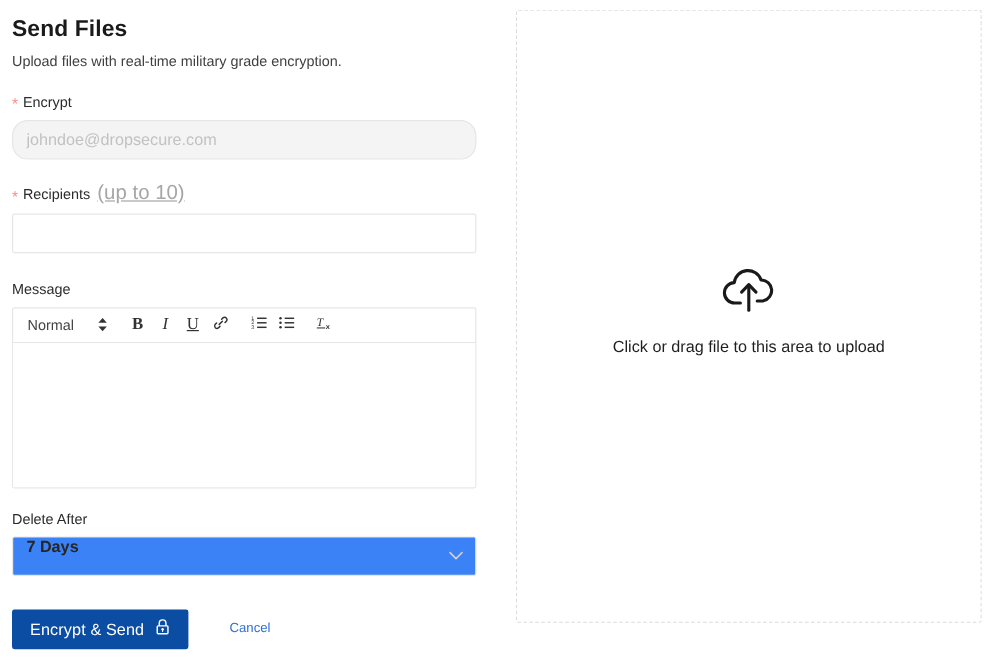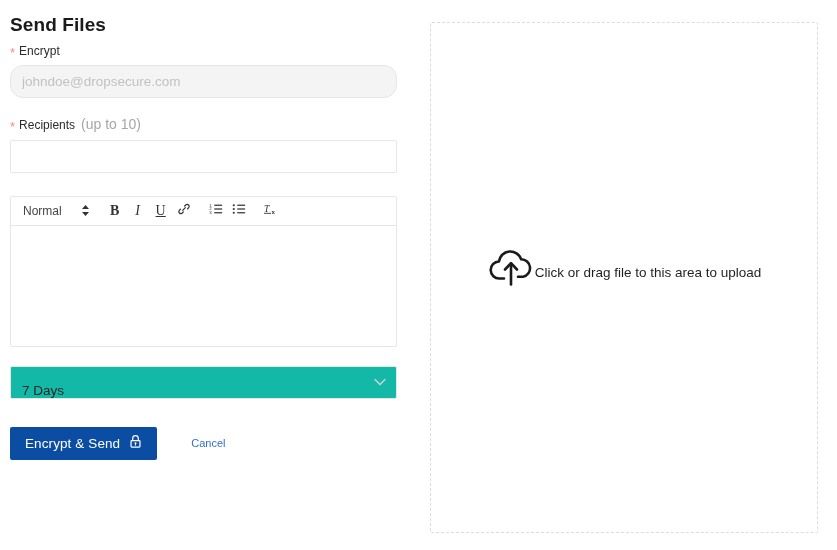--- a/index.html
+++ b/index.html
@@ -53,22 +53,23 @@
   .req-star {
     color: #ff8984;
     font-size: 13px;
     margin-right: 4px;
     line-height: 1;
     position: relative;
     top: 2px;
   }
   .label-hint {
     color: #a6a6a6;
-    font-size: 14px;
+    font-size: 17px;
     margin-left: 6px;
+    text-decoration: underline;
   }
 
   .text-input {
     width: 387px;
     height: 33px;
     border: 1px solid #e6e6e6;
     border-radius: 2px;
     background: #ffffff;
     font-size: 13.5px;
     font-family: "Liberation Sans", sans-serif;
@@ -145,27 +146,28 @@
   
   .select-wrap {
     position: relative;
     width: 387px;
   }
   .select-box {
     width: 387px;
     height: 33px;
     border: 1px solid #e6e6e6;
     border-radius: 2px;
-    background: #14b8a6;
+    background: #3b82f6;
     font-size: 13.5px;
     color: #262626;
     display: flex;
-    align-items: flex-end;
+    align-items: flex-start;
     padding: 0 11px;
     cursor: pointer;
+    font-weight: bold;
   }
   .select-caret {
     position: absolute;
     right: 11px;
     top: 50%;
     transform: translateY(-50%);
     pointer-events: none;
     line-height: 0;
   }
 
@@ -195,28 +197,28 @@
     font-size: 11px;
     text-decoration: none;
     margin-left: 34px;
     cursor: pointer;
   }
 
   
   .dropzone {
     position: absolute;
     left: 430px;
-    top: 22px;
+    top: 8px;
     width: 388px;
     height: 511px;
     border: 1px dashed #dcdcdc;
     border-radius: 2px;
     background: #ffffff;
     display: flex;
-    flex-direction: row;
+    flex-direction: column;
     align-items: center;
     justify-content: center;
   }
   .dz-icon { margin-bottom: 18px; line-height: 0; }
   .dz-title {
     font-size: 13.5px;
     color: #1f1f1f;
     margin-bottom: 8px;
     line-height: 1.2;
   }
@@ -225,20 +227,21 @@
     color: #a8a8a8;
     line-height: 1.2;
   }
 </style>
 </head>
 <body>
 
 <div class="form-col">
 
   <h1 class="page-title">Send Files</h1>
+  <p class="page-subtitle">Upload files with real-time military grade encryption.</p>
 
   <div class="field">
     <div class="field-label">
       <span class="req-star">*</span>
       <span>Encrypt</span>
     </div>
     <input class="text-input disabled" type="text" disabled="" placeholder="johndoe@dropsecure.com" style="">
   </div>
 
   <div class="gap-sender"></div>
@@ -248,20 +251,23 @@
       <span class="req-star">*</span>
       <span>Recipients</span>
       <span class="label-hint">(up to 10)</span>
     </div>
     <input class="text-input" type="text" placeholder="" style="">
   </div>
 
   <div class="gap-recip"></div>
 
   <div class="field">
+    <div class="field-label">
+      <span>Message</span>
+    </div>
 
     <div class="editor">
       <div class="editor-toolbar">
 
         <div class="tb-select">
           <span>Normal</span>
           <span class="caret">
             <svg width="9" height="13" viewBox="0 0 9 13">
               <path d="M4.5 1 L8 5 L1 5 Z" fill="#333"></path>
               <path d="M4.5 12 L8 8 L1 8 Z" fill="#333"></path>
@@ -332,20 +338,23 @@
         </div>
 
       </div>
       <div class="editor-body"></div>
     </div>
   </div>
 
   <div class="gap-msg"></div>
 
   <div class="field">
+    <div class="field-label">
+      <span>Delete After</span>
+    </div>
     <div class="select-wrap">
       <div class="select-box">
         <span>7 Days</span>
       </div>
       <span class="select-caret">
         <svg width="12" height="8" viewBox="0 0 12 8">
           <path d="M1 1.5 L6 6.5 L11 1.5" fill="none" stroke="#d4d4d4" stroke-width="1.3" stroke-linecap="round"></path>
         </svg>
       </span>
     </div>

